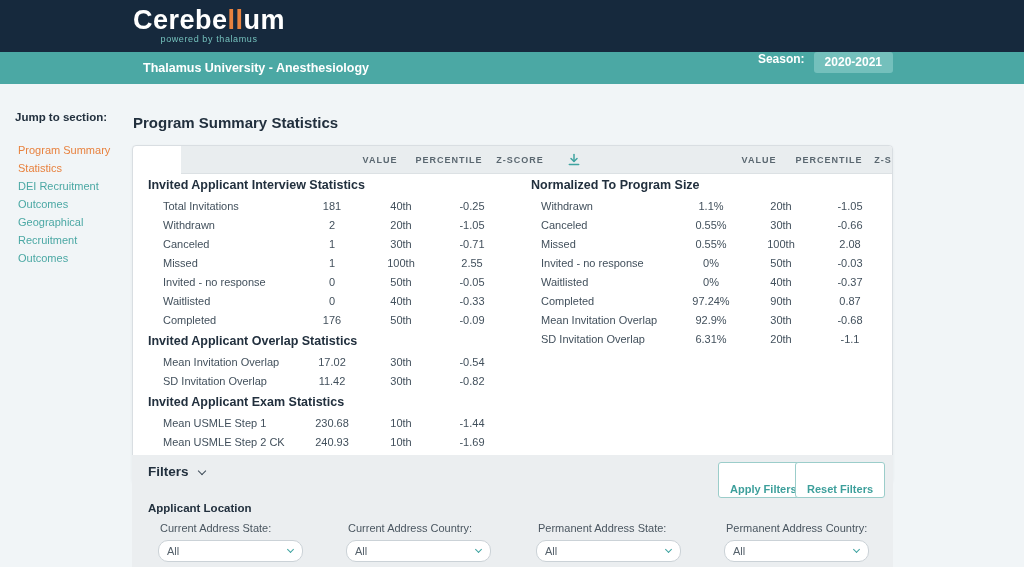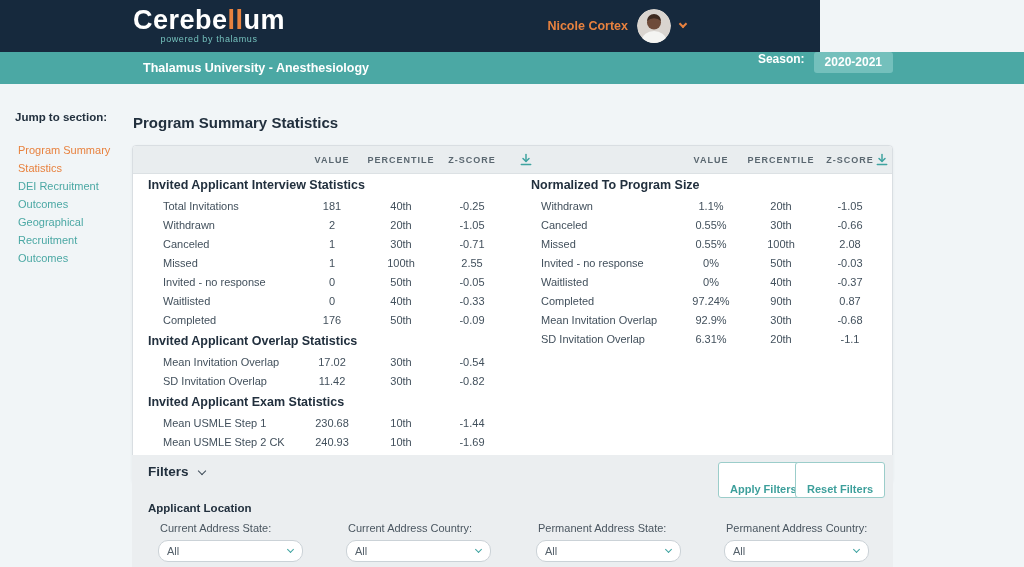--- a/index.html
+++ b/index.html
@@ -7,21 +7,21 @@
   body {
     position: relative;
     font-family: "Liberation Sans", sans-serif;
     background: var(--page-bg, #F1F5F7);
     overflow: hidden;
     color: #42505C;
   }
 
   
   .topbar {
-    position: absolute; top: 0; left: 0; width: 820px; height: 52px;
+    position: absolute; top: 0; left: 0; width: 1024px; height: 52px;
     background: var(--navy, #16293D);
     padding-left: 12px;
   }
   .logo { position: absolute; left: 133px; top: 6px; text-align: center; cursor: default; }
   .logo-text { font-size: 27px; font-weight: bold; color: #FFFFFF; line-height: 28px; letter-spacing: 0.5px; }
   .logo-accent { color: var(--orange, #E8823F); }
   .logo-tagline { font-size: 9px; color: var(--teal-badge, #74C0BC); letter-spacing: 0.6px; margin-top: 0px; }
   .user-menu {
     position: absolute; right: 134px; top: 0; height: 52px;
     display: flex; align-items: center; gap: 9px; cursor: pointer;
@@ -43,21 +43,21 @@
   .sidebar-title { font-size: 11.5px; font-weight: bold; color: #22303E; margin-bottom: 18px; }
   .side-link { display: block; font-size: 11px; line-height: 18px; color: var(--teal, #4BA8A4); text-decoration: none; cursor: pointer; padding-left: 3px; }
   .side-link.active { color: var(--orange, #E8823F); }
 
   
   .page-title { position: absolute; left: 133px; top: 114px; font-size: 15px; font-weight: bold; color: #22303E; }
 
   .card {
     position: absolute; left: 132px; top: 145px; width: 761px; height: 338px;
     background: #FFFFFF; border: 1px solid #D9DEE2; border-radius: 4px;
-    box-shadow: 0 1px 3px rgba(30,50,70,0.06); overflow: hidden;
+    box-shadow: 0 1px 3px rgba(30,50,70,0.06); overflow: hidden; padding-left: 48px;
   }
   .card-head { position: relative; height: 28px; background: var(--thead-bg, #E9EDEF); border-bottom: 1px solid #DCE1E4; }
   .col-label {
     position: absolute; top: 0; line-height: 28px; transform: translateX(-50%);
     font-size: 9px; font-weight: bold; letter-spacing: 1px; color: #5A6770; white-space: nowrap;
   }
   .dl-btn { position: absolute; top: 7px; transform: translateX(-50%); cursor: pointer; line-height: 0; }
 
   .card-body { position: absolute; top: 28px; left: 0; right: 0; bottom: 0; }
   .col { position: absolute; top: 0; left: 0; width: 100%; }
@@ -100,32 +100,20 @@
     border-right: 1.5px solid var(--icon-teal, #3FA3A0); border-bottom: 1.5px solid var(--icon-teal, #3FA3A0);
     transform: rotate(45deg); }
 </style>
 </head>
 <body>
 
 <header class="topbar">
   <div class="logo">
     <div class="logo-text"><span>Cerebe</span><span class="logo-accent">ll</span><span>um</span></div>
     <div class="logo-tagline">powered by thalamus</div>
-  </div>
-  <div class="user-menu">
-    <span class="user-name">Nicole Cortex</span>
-    <span class="avatar">
-      <svg width="34" height="34" viewBox="0 0 34 34">
-        <circle cx="17" cy="17" r="17" fill="#D9D4CF"></circle>
-        <ellipse cx="17" cy="31" rx="12" ry="9" fill="#F4F4F2"></ellipse>
-        <circle cx="17" cy="13.5" r="7" fill="#6E4B3A"></circle>
-        <path d="M10 12 a7 7 0 0 1 14 0 a10 10 0 0 0 -14 0 Z" fill="#3E2A20"></path>
-      </svg>
-    </span>
-    <span class="chev chev-orange"></span>
   </div>
 </header>
 
 <div class="subbar">
   <span class="program-name">Thalamus University - Anesthesiology</span>
   <div class="season">
     <span class="season-label">Season:</span>
     <span class="season-badge">2020-2021</span>
   </div>
 </div>

